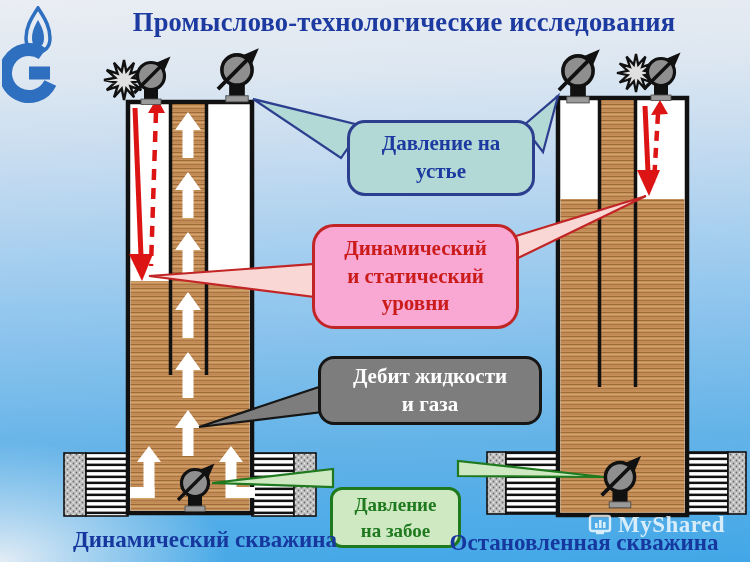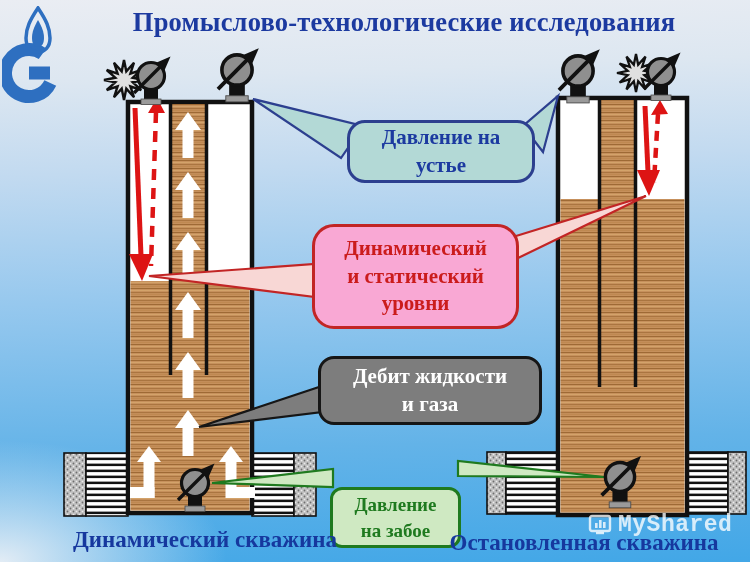--- a/index.html
+++ b/index.html
@@ -14,21 +14,21 @@
   #title{
     left:58px;top:7px;width:692px;text-align:center;
     font-size:26.5px;font-weight:bold;color:#1c3aa0;letter-spacing:.2px;white-space:nowrap;
   }
   .callout{
     position:absolute;box-sizing:border-box;text-align:center;
     font-weight:bold;white-space:pre-line;display:flex;align-items:center;justify-content:center;
     line-height:1.32;
   }
   #box-wellhead{
-    left:347px;top:120px;width:188px;height:63px;
+    left:347px;top:120px;width:188px;height:76px;
     background:#b3d9d6;border:3.5px solid #2c3f8f;border-radius:18px;
     color:#1c3aa0;font-size:21px;
   }
   #box-levels{
     left:312px;top:224px;width:207px;height:105px;
     background:#f9a8d4;border:3.5px solid #c22525;border-radius:22px;
     color:#cb1c1c;font-size:21px;
   }
   #box-flowrate{
     left:318px;top:356px;width:224px;height:69px;
@@ -40,21 +40,21 @@
     background:#cfe9c2;border:3px solid #1f7a1f;border-radius:12px;
     color:#1f7a1f;font-size:19px;margin-top:44px;
   }
   .caption{
     position:absolute;font-weight:bold;color:#16389e;font-size:23px;text-align:center;white-space:nowrap;
   }
   #caption-left{left:40px;top:527px;width:330px;}
   #caption-right{left:418px;top:530px;width:332px;}
   #watermark{
     left:588px;top:512px;display:flex;align-items:center;gap:6px;
-    font-family:Liberation Mono, monospace;
+    font-family:Liberation Serif, serif;
     color:rgba(255,255,255,.78);font-size:23px;font-weight:bold;letter-spacing:.5px;
   }
 </style>
 </head>
 <body>
 
 <svg class="abs" style="left:0;top:0" width="750" height="562" viewBox="0 0 750 562">
   <defs>
     <pattern id="wood" width="10" height="8" patternUnits="userSpaceOnUse">
       <rect width="10" height="8" fill="#c6905c"></rect>

